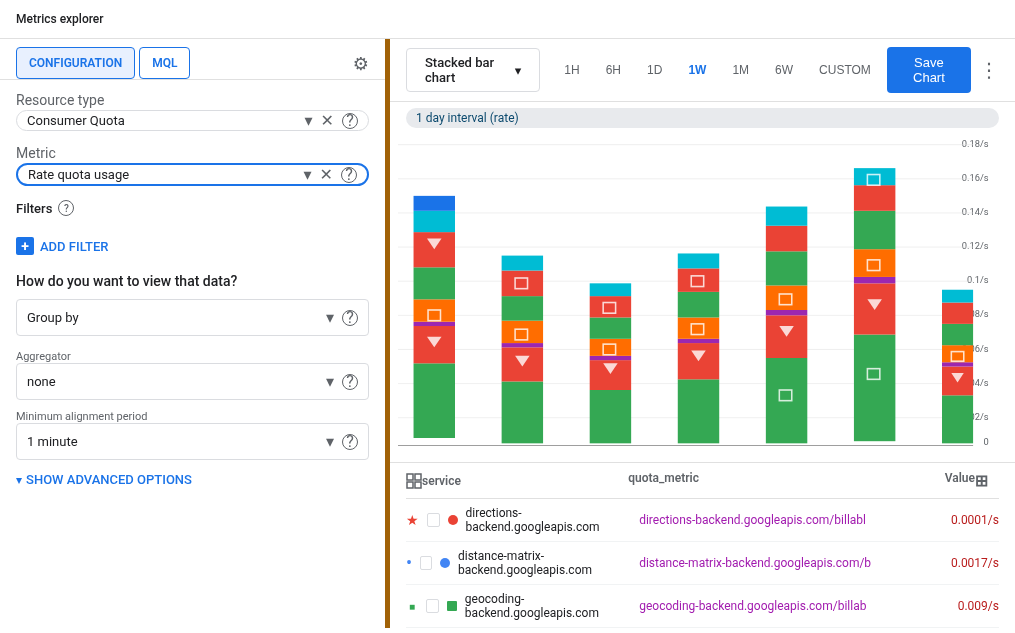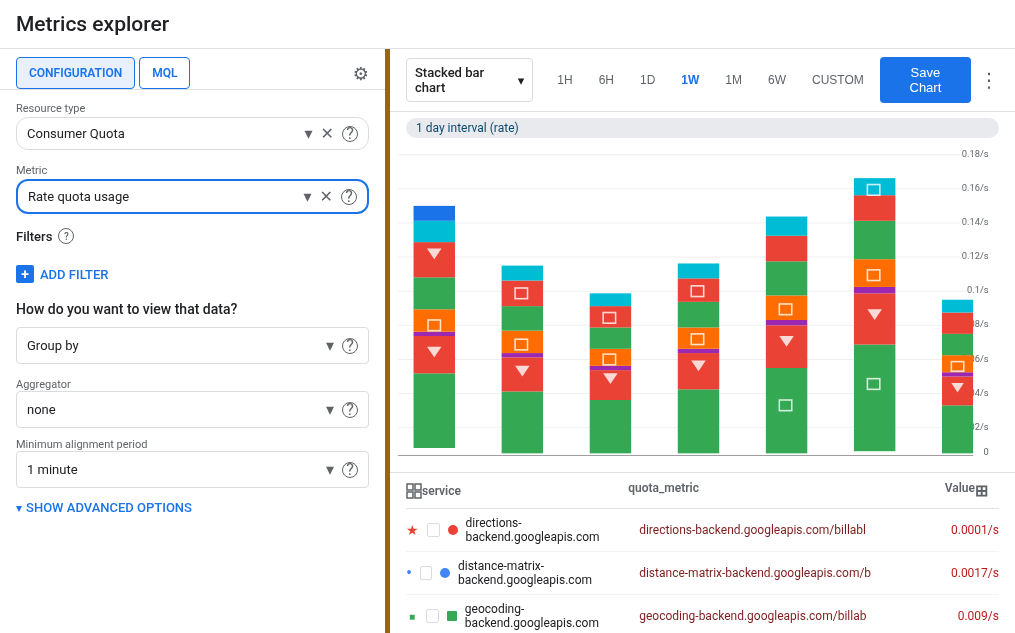--- a/index.html
+++ b/index.html
@@ -1,34 +1,34 @@
 <!DOCTYPE html>
 <html><head>
   <meta charset="utf-8">
   <style>
     * { box-sizing: border-box; margin: 0; padding: 0; }
     body { font-family: 'Google Sans', Roboto, Arial, sans-serif; font-size: 13px; color: #202124; background: #fff; }
 
-    .app-header { padding: 12px 16px; font-size: 21px; font-weight: 500; color: #202124; border-bottom: 1px solid #e0e0e0; }
+    .app-header { padding: 12px 16px; font-size: 12px; font-weight: 500; color: #202124; border-bottom: 1px solid #e0e0e0; }
 
     .main-layout { display: flex; height: calc(633px - 44px); }
 
     
     .left-panel { width: 390px; min-width: 390px; border-right: 5px solid #a16207; padding: 0; overflow-y: auto; }
 
     .tabs-row { display: flex; padding: 8px 16px 0; border-bottom: 1px solid #e0e0e0; align-items: center; gap: 4px; }
     .tab { padding: 8px 12px; font-size: 12px; font-weight: 600; cursor: pointer; border: 1px solid #1a73e8; color: #1a73e8; border-radius: 4px; }
     .tab.active { background: #e8f0fe; }
     .tab-settings { margin-left: auto; color: #5f6368; cursor: pointer; font-size: 18px; }
 
     .left-content { padding: 12px 16px; }
 
     .field-group { margin-bottom: 14px; }
-    .field-label { font-size: 11px; color: #5f6368; margin-bottom: 2px; }
-    .field-box { display: flex; align-items: center; border: 1px solid #dadce0; border-radius: 12px; padding: 6px 10px; }
+    .field-label { font-size: 14px; color: #5f6368; margin-bottom: 2px; }
+    .field-box { display: flex; align-items: center; border: 1px solid #dadce0; border-radius: 12px; padding: 0 10px; }
     .field-box.active { border-color: #1a73e8; border-width: 2px; }
     .field-box .field-value { flex: 1; font-size: 13px; color: #202124; }
     .field-icons { display: flex; gap: 8px; align-items: center; color: #5f6368; }
     .field-icons span { cursor: pointer; font-size: 16px; }
 
     .section-label { font-size: 13px; font-weight: 500; color: #202124; display: flex; align-items: center; gap: 6px; margin-bottom: 17px; margin-top: 4px; }
     .help-icon { width: 16px; height: 16px; border-radius: 50%; border: 1px solid #5f6368; display: inline-flex; align-items: center; justify-content: center; font-size: 10px; color: #5f6368; cursor: pointer; }
 
     .add-filter-btn { display: flex; align-items: center; gap: 6px; color: #1a73e8; font-size: 13px; font-weight: 500; cursor: pointer; padding: 4px 0; }
     .add-filter-btn .plus-icon { width: 18px; height: 18px; background: #1a73e8; color: white; border-radius: 2px; display: flex; align-items: center; justify-content: center; font-size: 14px; font-weight: bold; }
@@ -43,21 +43,21 @@
 
     .min-align-group { margin: 10px 0; }
 
     .show-advanced { color: #1a73e8; font-size: 13px; font-weight: 500; cursor: pointer; display: flex; align-items: center; gap: 4px; margin-top: 12px; }
     .show-advanced .chevron { font-size: 12px; }
 
     
     .right-panel { flex: 1; display: flex; flex-direction: column; overflow: hidden; }
 
     .chart-toolbar { display: flex; align-items: center; gap: 8px; padding: 8px 16px; border-bottom: 1px solid #e0e0e0; }
-    .chart-type-selector { display: flex; align-items: center; gap: 7px; border: 1px solid #dadce0; border-radius: 4px; padding: 6px 8px; cursor: pointer; font-size: 13px; font-weight: 500; }
+    .chart-type-selector { display: flex; align-items: center; gap: 7px; border: 1px solid #dadce0; border-radius: 4px; padding: 6px 18px; cursor: pointer; font-size: 13px; font-weight: 500; }
     .time-buttons { display: flex; gap: 10px; margin-left: 8px; }
     .time-btn { padding: 6px 8px; font-size: 12px; color: #5f6368; cursor: pointer; border-radius: 4px; border: none; background: none; }
     .time-btn.active { color: #1a73e8; font-weight: 600; }
     .save-chart-btn { margin-left: auto; background: #1a73e8; color: white; border: none; border-radius: 4px; padding: 8px 16px; font-size: 13px; font-weight: 500; cursor: pointer; }
     .more-btn { color: #5f6368; cursor: pointer; font-size: 20px; }
 
     .interval-badge { margin: 6px 16px; display: inline-block; background: #e8eaed; border-radius: 12px; padding: 3px 10px; font-size: 12px; color: #0c4a6e; }
 
     .chart-area { flex: 1; position: relative; padding: 0 16px 0 8px; min-height: 280px; }
 
@@ -66,21 +66,21 @@
 
     
     .legend-table { padding: 0 16px; border-top: 1px solid #e0e0e0; }
     .legend-header { display: flex; padding: 8px 0; border-bottom: 1px solid #e0e0e0; font-size: 12px; font-weight: 600; color: #5f6368; }
     .legend-header .col-service { flex: 1; display: flex; align-items: center; }
     .legend-header .col-quota { flex: 1.2; }
     .legend-header .col-value { width: 80px; text-align: right; }
     .legend-header .col-icon { width: 24px; }
     .legend-row { display: flex; align-items: center; padding: 7px 0; border-bottom: 1px solid #f1f3f4; font-size: 12px; }
     .legend-row .col-service { flex: 1; display: flex; align-items: center; gap: 8px; }
-    .legend-row .col-quota { flex: 1.2; color: #7f1d1d; white-space: nowrap; overflow: hidden; text-overflow: ellipsis; }
+    .legend-row .col-quota { flex: 1.2; color: #a21caf; white-space: nowrap; overflow: hidden; text-overflow: ellipsis; }
     .legend-row .col-value { width: 80px; text-align: right; color: #b91c1c; font-size: 12px; }
     .legend-row .checkbox { width: 14px; height: 14px; border: 1px solid #dadce0; border-radius: 2px; }
     .dot { width: 10px; height: 10px; border-radius: 50%; flex-shrink: 0; }
     .dot-square { width: 10px; height: 10px; border-radius: 1px; flex-shrink: 0; }
 
     .grid-icon { color: #5f6368; font-size: 16px; cursor: pointer; }
   </style>
 </head>
 <body>
 

